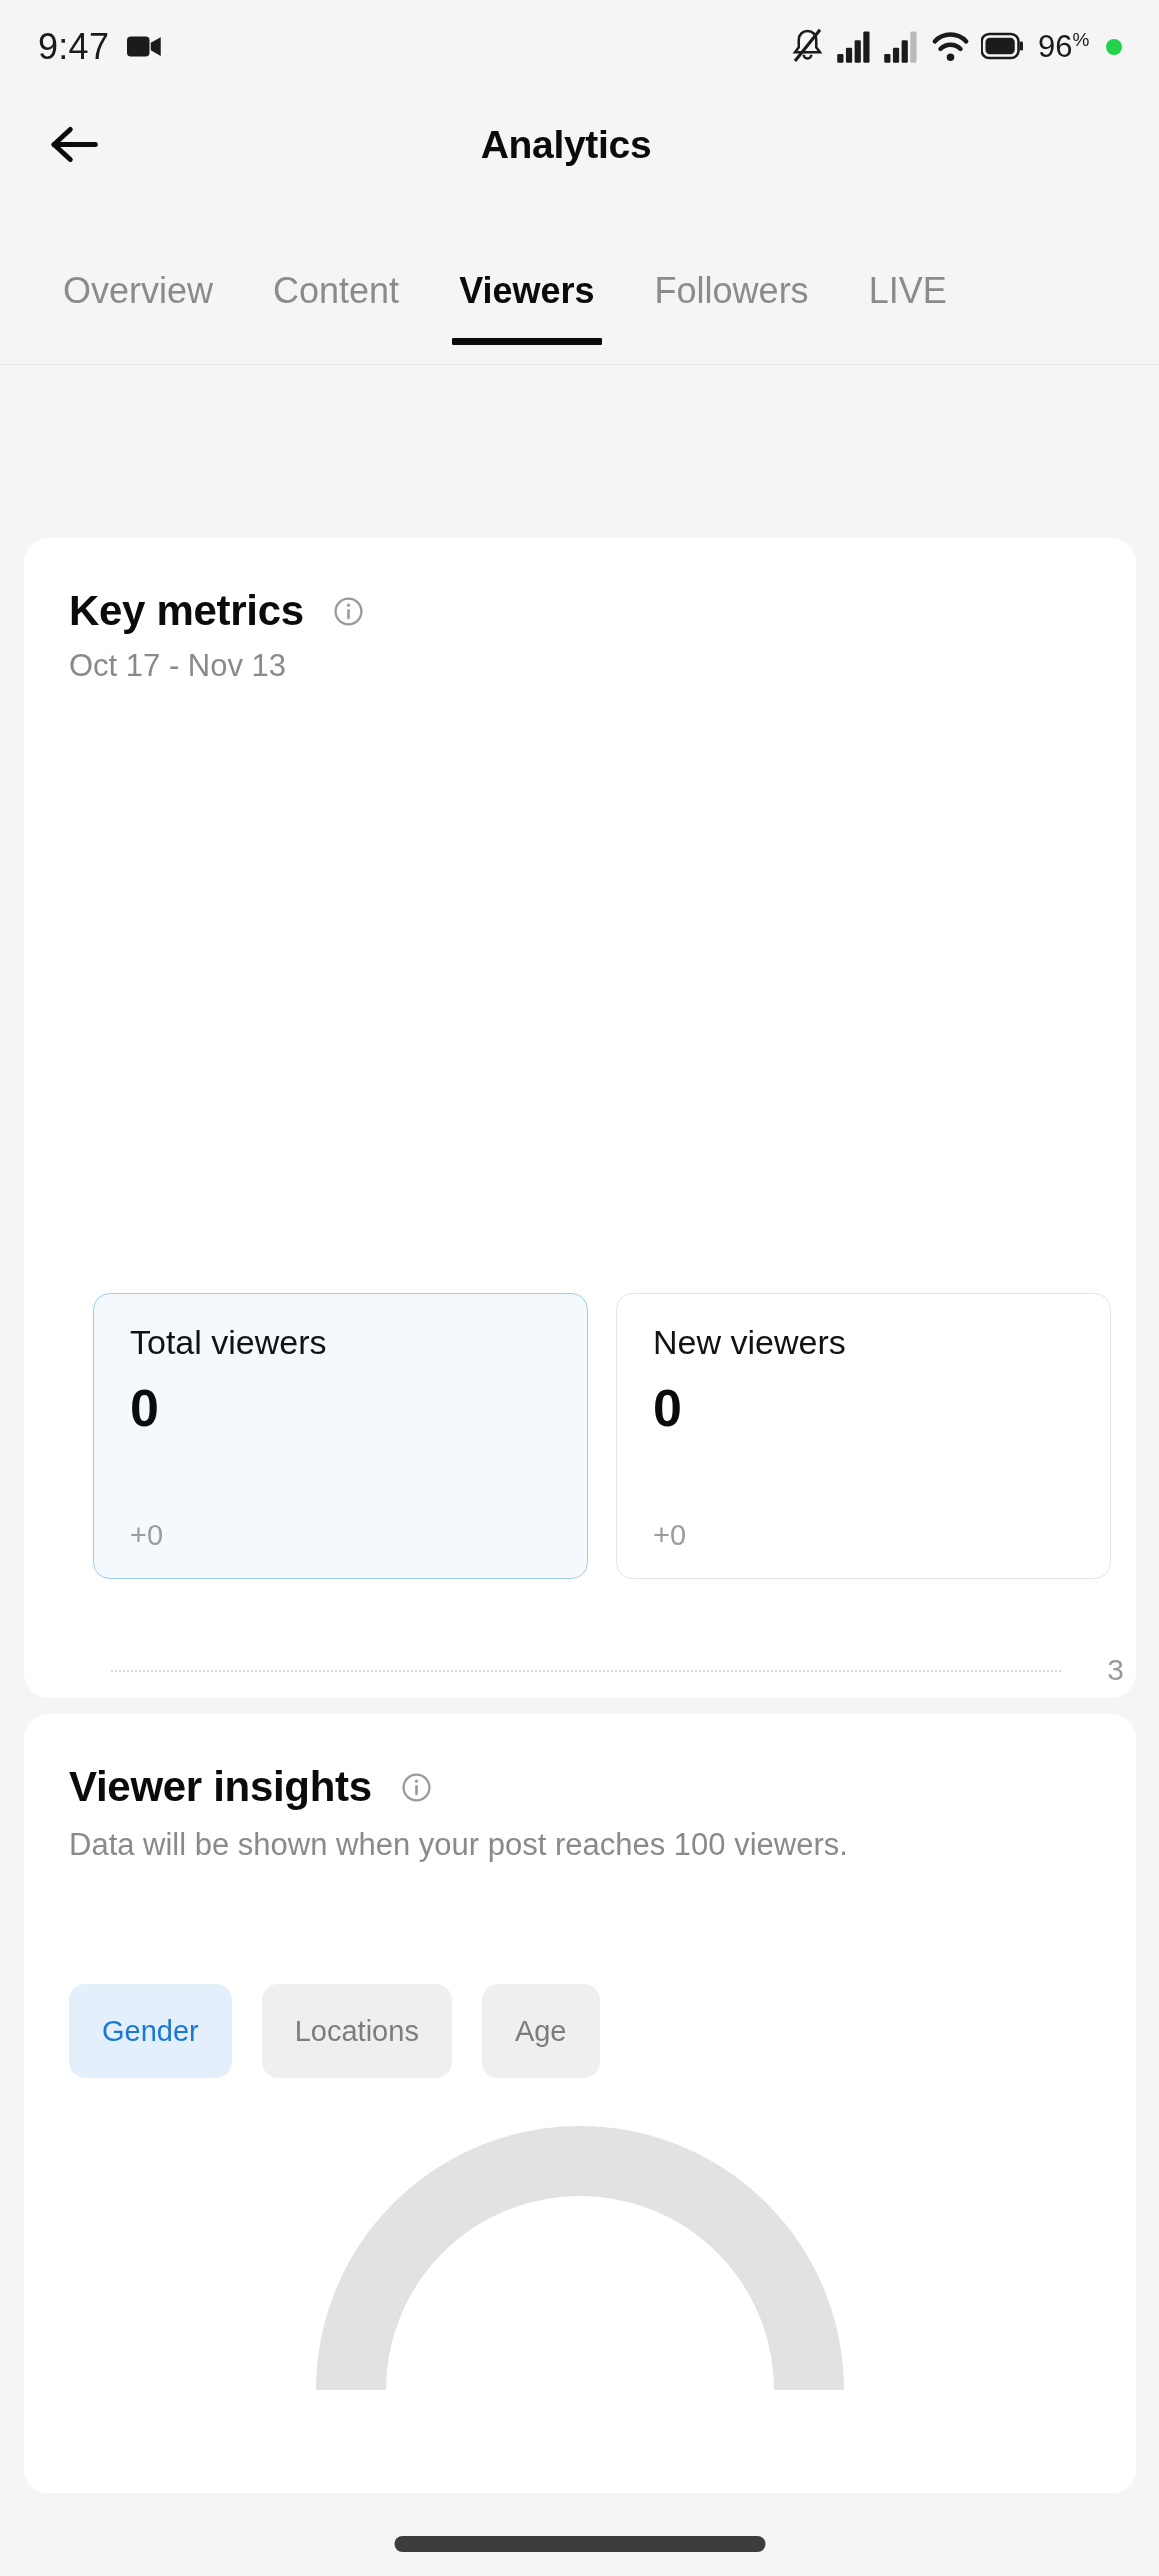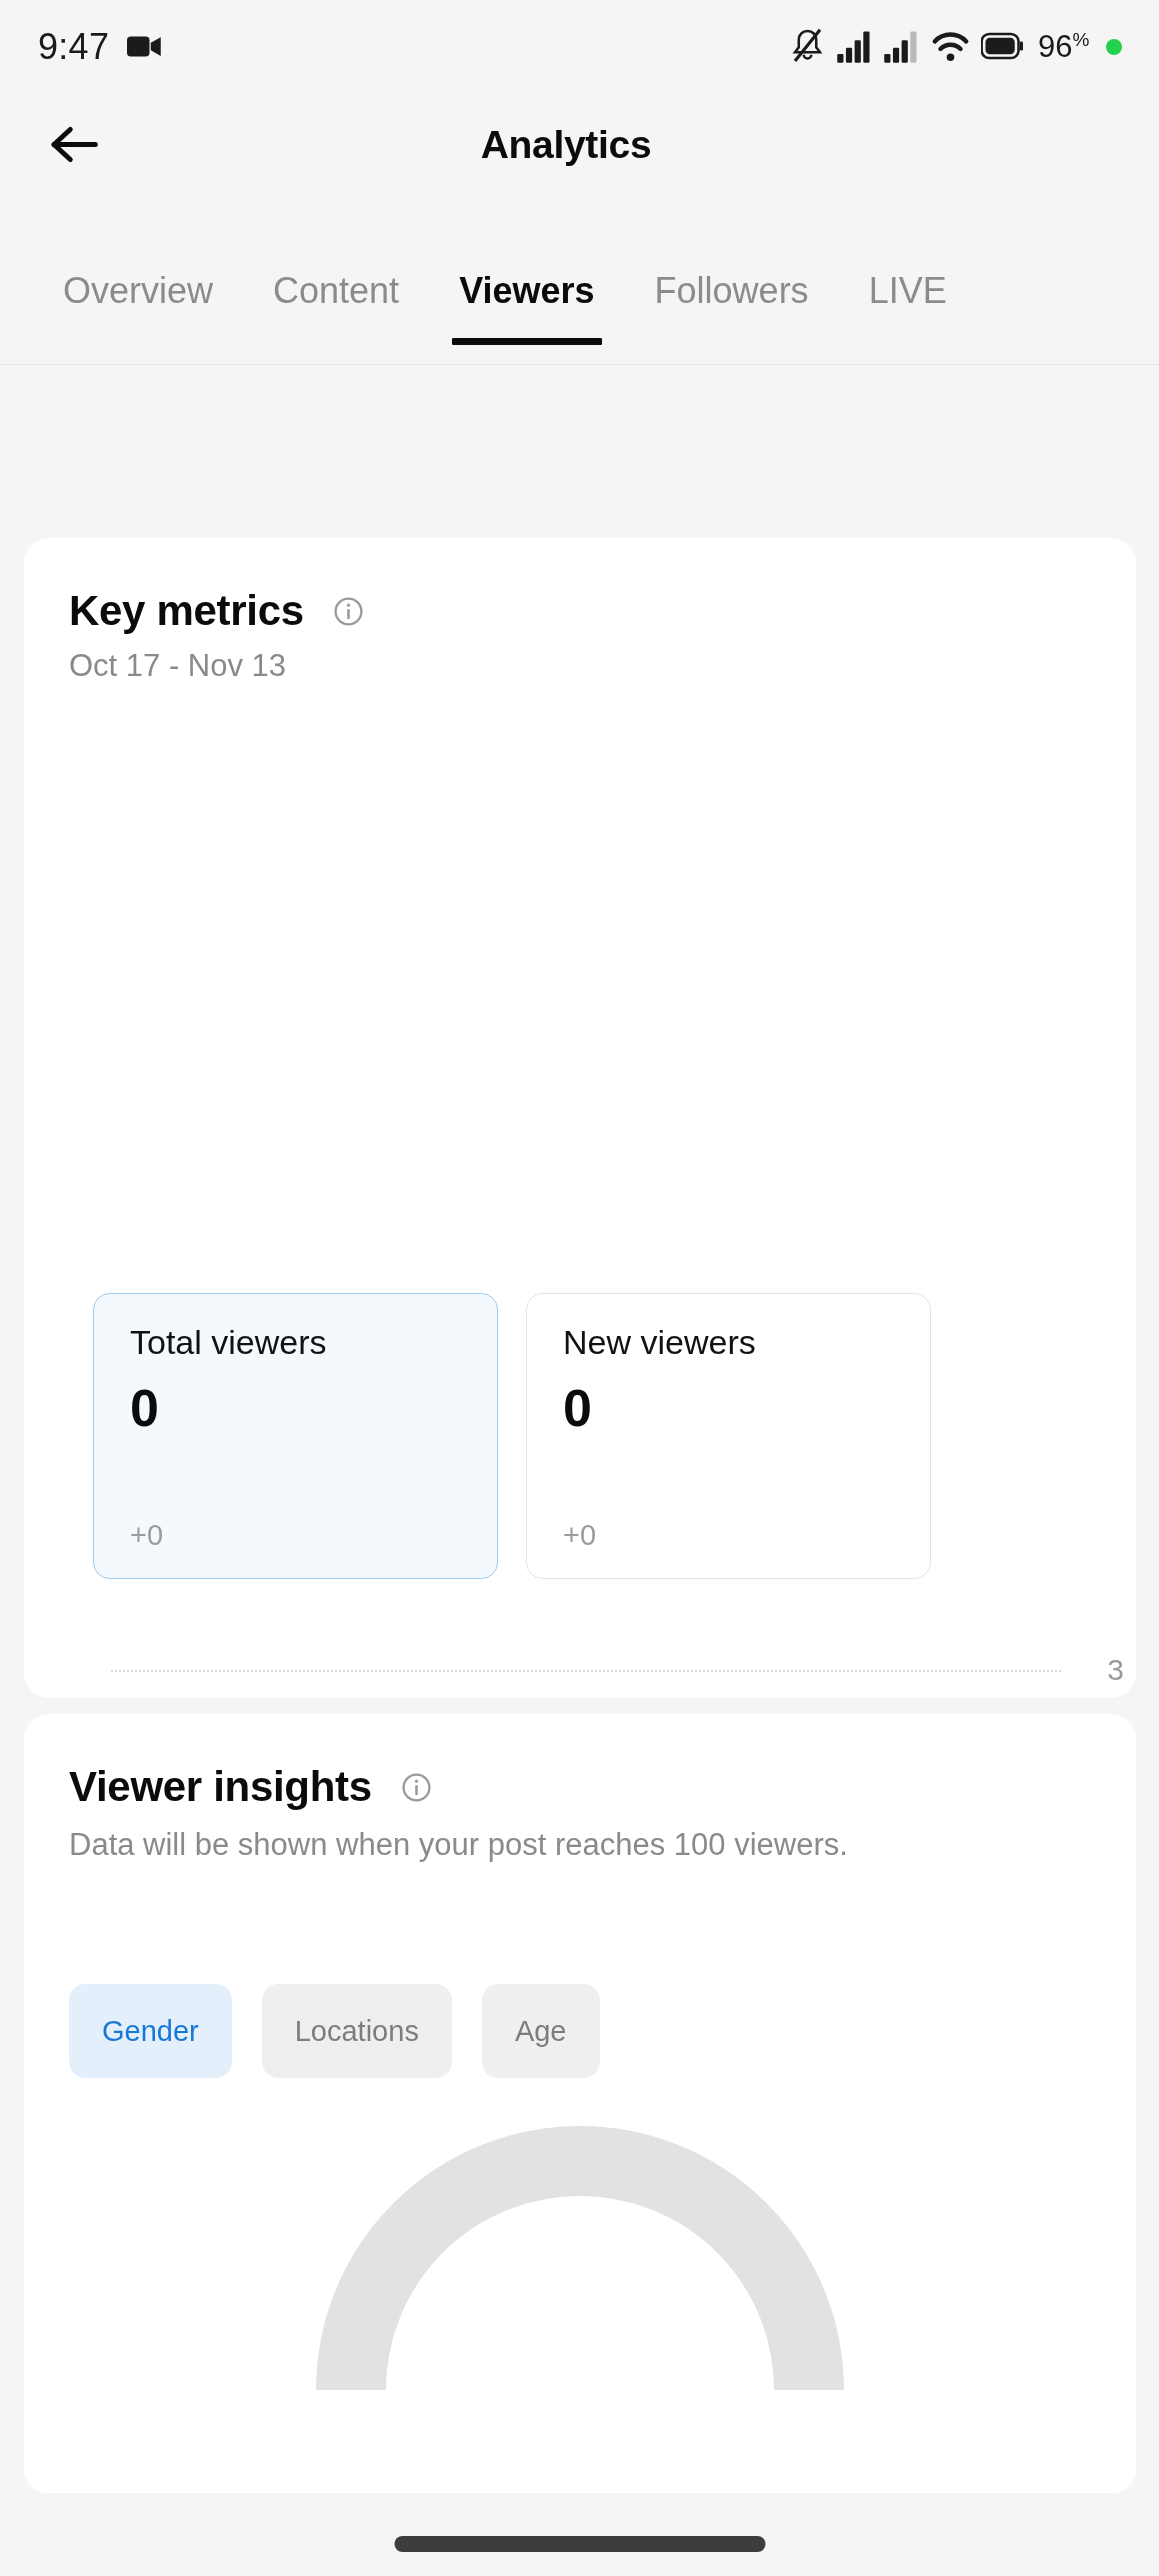--- a/index.html
+++ b/index.html
@@ -75,21 +75,21 @@
   .card-title-row { display:flex; align-items:center; gap:29px; padding:49px 0 0 45px; }
   .card-title { font-size:42px; font-weight:700; color:#0b0b0b; letter-spacing:-0.3px; }
   .card-sub { padding:12.6px 0 0 45px; font-size:31px; color:#8a8a8a; }
   .card-desc { padding:14px 45px 0 45px; font-size:31px; color:#8a8a8a; line-height:1.28; max-width:906px; }
 
   .info-icon { width:31px; height:31px; display:block; }
 
   
   .metrics { position:absolute; top:755px; left:69px; display:flex; gap:28px; }
   .metric {
-    width:405px; height:286px; border-radius:16.4px; padding:29px 0 0 36px;
+    width:495px; height:286px; border-radius:16.4px; padding:29px 0 0 36px;
     border:1.9px solid #e4e4e4; background:#ffffff; position:relative;
   }
   .metric.selected { background:#f4f9fd; border-color:#9ccbee; }
   .metric-label { font-size:34px; color:#121212; }
   .metric-value { font-size:52px; font-weight:700; color:#0b0b0b; margin-top:16.4px; letter-spacing:-0.6px; }
   .metric-delta { position:absolute; left:36px; bottom:26.4px; font-size:29px; color:#9b9b9b; }
 
   
   .chart { position:absolute; top:1072px; left:69px; width:1031px; height:560px; }
   .gridline {

